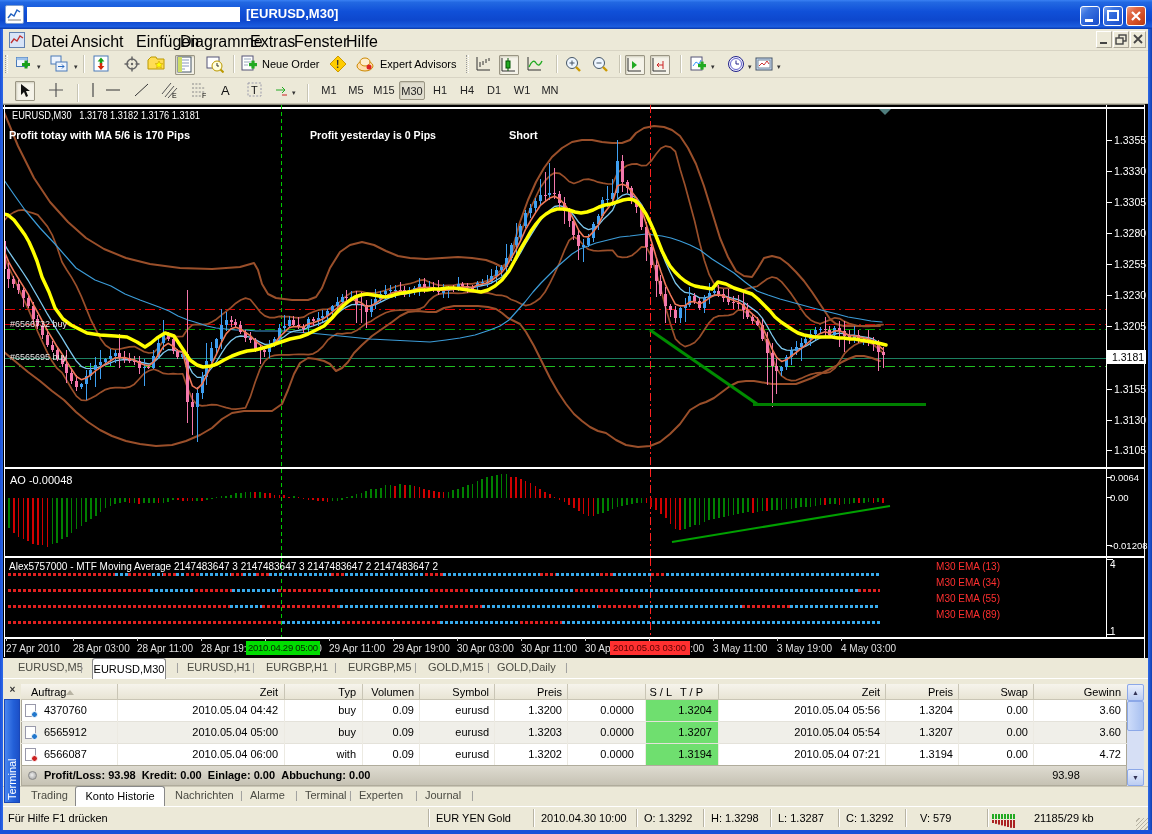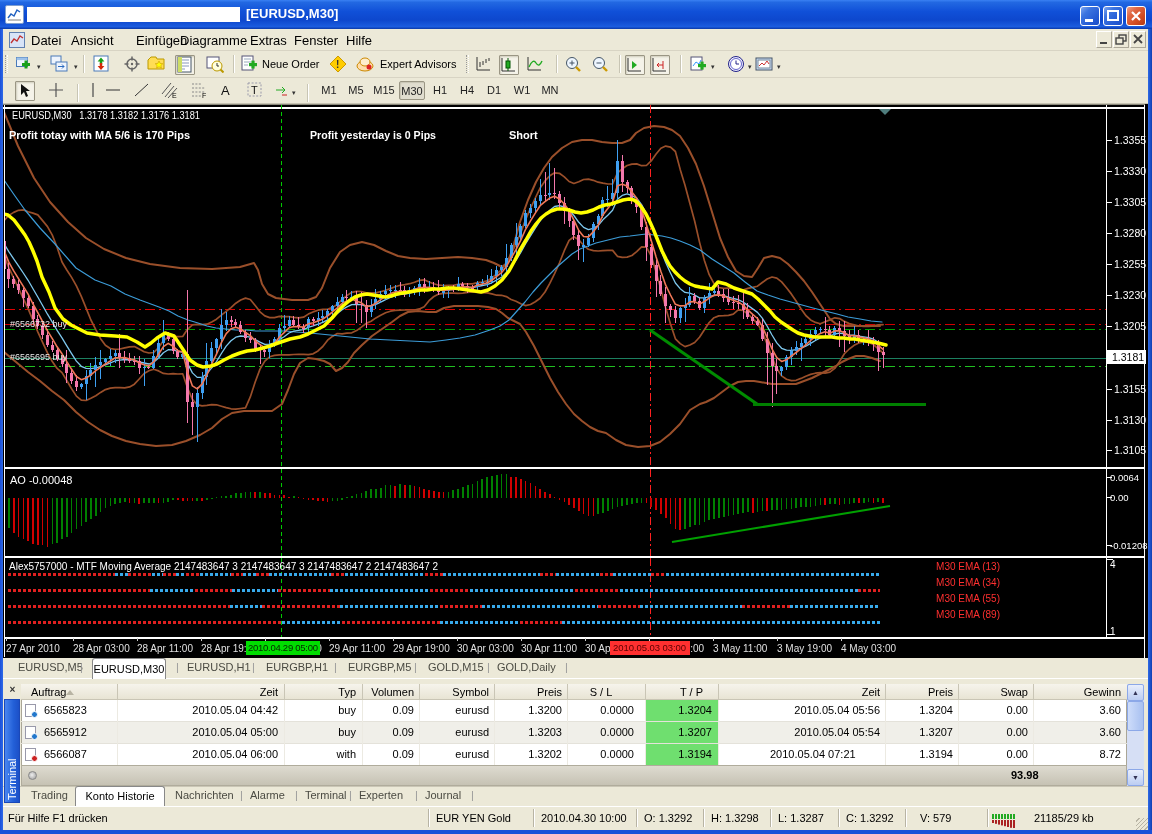--- a/index.html
+++ b/index.html
@@ -7,21 +7,21 @@
 #win{position:absolute;left:0;top:0;width:1152px;height:834px}
 #titlebar{position:absolute;left:0;top:0;width:1152px;height:29px;
  background:linear-gradient(180deg,#3a81f3 0%,#2268e2 8%,#1050d8 40%,#0d47cd 70%,#1b5cdf 92%,#0a38a8 100%)}
 #borderL{position:absolute;left:0;top:29px;width:3px;height:805px;background:linear-gradient(90deg,#1b50d8,#2e6ae8)}
 #borderR{position:absolute;left:1148px;top:29px;width:4px;height:805px;background:linear-gradient(90deg,#2e6ae8,#0f3fb0)}
 #borderB{position:absolute;left:0;top:830px;width:1152px;height:4px;background:#1b50d8}
 .xpbtn{position:absolute;top:6px;width:20px;height:20px;border-radius:3px;border:1px solid #fff;
  background:linear-gradient(135deg,#7da6ef 0%,#3c74e0 30%,#255bd4 70%,#1c4ec8 100%);color:#fff;
  text-align:center;line-height:18px;font-size:12px;font-weight:bold}
 #menubar{position:absolute;left:3px;top:29px;width:1145px;height:22px;background:#ECE9D8;border-bottom:1px solid #d8d4c4}
-.menu{position:absolute;top:4px;font-size:13px;color:#000}
+.menu{position:absolute;top:4px;font-size:16px;color:#000}
 #tb1{position:absolute;left:3px;top:51px;width:1145px;height:27px;background:#ECE9D8;border-bottom:1px solid #d8d4c4}
 #tb2{position:absolute;left:3px;top:78px;width:1145px;height:26px;background:#ECE9D8;border-bottom:1px solid #c6c3b2}
 .grip{position:absolute;top:4px;width:3px;height:18px;border-left:1px dotted #999;border-right:1px dotted #fff}
 .tsep{position:absolute;top:4px;width:2px;height:18px;border-left:1px solid #c8c5b4;border-right:1px solid #fff}
 .ticon{position:absolute;width:20px;height:20px}
 .tlabel{position:absolute;font-size:11px;color:#000}
 .tfbtn{position:absolute;top:3px;height:19px;font-size:11px;color:#222;text-align:center;line-height:19px}
 .pressed{background:#e0ddcf;border:1px solid #9a9684;border-radius:2px;box-shadow:inset 1px 1px 1px #c8c5b4}
 .darr{position:absolute;top:12px;font-size:7px;color:#333}
 #charttabs{position:absolute;left:3px;top:658px;width:1145px;height:21px;background:#ECE9D8;border-bottom:1px solid #fff}
@@ -989,42 +989,42 @@
 <div class="ctabsep" style="left:565px;top:661px">|</div>
 <div class="abs" style="left:3px;top:679px;width:1145px;height:5px;background:#ECE9D8"></div>
 <div id="terminal"></div>
 <div class="th" style="left:21px;top:684px;width:1106px;position:absolute"></div>
 <div class="td" style="left:31px;top:686px">Auftrag</div>
 <div class="td" style="left:198px;top:686px;width:80px;text-align:right">Zeit</div>
 <div class="td" style="left:276px;top:686px;width:80px;text-align:right">Typ</div>
 <div class="td" style="left:334px;top:686px;width:80px;text-align:right">Volumen</div>
 <div class="td" style="left:409px;top:686px;width:80px;text-align:right">Symbol</div>
 <div class="td" style="left:482px;top:686px;width:80px;text-align:right">Preis</div>
-<div class="td" style="left:561px;top:686px;width:80px;text-align:center">S / L</div>
+<div class="td" style="left:592px;top:686px;width:80px;text-align:right">S / L</div>
 <div class="td" style="left:623px;top:686px;width:80px;text-align:right">T / P</div>
 <div class="td" style="left:800px;top:686px;width:80px;text-align:right">Zeit</div>
 <div class="td" style="left:873px;top:686px;width:80px;text-align:right">Preis</div>
 <div class="td" style="left:948px;top:686px;width:80px;text-align:right">Swap</div>
 <div class="td" style="left:1041px;top:686px;width:80px;text-align:right">Gewinn</div>
 <div class="abs" style="left:66px;top:690px;width:0;height:0;border-left:4px solid transparent;border-right:4px solid transparent;border-bottom:5px solid #b8b4a4"></div>
 <div class="colsep" style="left:117px;top:684px"></div>
 <div class="colsep" style="left:284px;top:684px"></div>
 <div class="colsep" style="left:362px;top:684px"></div>
 <div class="colsep" style="left:419px;top:684px"></div>
 <div class="colsep" style="left:494px;top:684px"></div>
 <div class="colsep" style="left:567px;top:684px"></div>
 <div class="colsep" style="left:645px;top:684px"></div>
 <div class="colsep" style="left:718px;top:684px"></div>
 <div class="colsep" style="left:885px;top:684px"></div>
 <div class="colsep" style="left:958px;top:684px"></div>
 <div class="colsep" style="left:1033px;top:684px"></div>
 <div class="abs" style="left:22px;top:700px;width:1104px;height:21px;background:#fff"></div>
 <div class="abs" style="left:25px;top:704px;width:11px;height:13px;background:#fff;border:1px solid #99a"></div>
 <div class="abs" style="left:31px;top:711px;width:7px;height:7px;border-radius:50%;background:#27c;border:1px solid #fff"></div>
-<div class="td" style="left:44px;top:704px">6565823</div>
+<div class="td" style="left:44px;top:704px">4370760</div>
 <div class="td" style="left:168px;top:704px;width:110px;text-align:right">2010.05.04 04:42</div>
 <div class="td" style="left:246px;top:704px;width:110px;text-align:right">buy</div>
 <div class="td" style="left:304px;top:704px;width:110px;text-align:right">0.09</div>
 <div class="td" style="left:379px;top:704px;width:110px;text-align:right">eurusd</div>
 <div class="td" style="left:452px;top:704px;width:110px;text-align:right">1.3200</div>
 <div class="td" style="left:524px;top:704px;width:110px;text-align:right">0.0000</div>
 <div class="td" style="left:602px;top:704px;width:110px;text-align:right">1.3204</div>
 <div class="td" style="left:770px;top:704px;width:110px;text-align:right">2010.05.04 05:56</div>
 <div class="td" style="left:843px;top:704px;width:110px;text-align:right">1.3204</div>
 <div class="td" style="left:918px;top:704px;width:110px;text-align:right">0.00</div>
@@ -1052,43 +1052,44 @@
 <div class="abs" style="left:25px;top:748px;width:11px;height:13px;background:#fff;border:1px solid #99a"></div>
 <div class="abs" style="left:31px;top:755px;width:7px;height:7px;border-radius:50%;background:#c22;border:1px solid #fff"></div>
 <div class="td" style="left:44px;top:748px">6566087</div>
 <div class="td" style="left:168px;top:748px;width:110px;text-align:right">2010.05.04 06:00</div>
 <div class="td" style="left:246px;top:748px;width:110px;text-align:right">with</div>
 <div class="td" style="left:304px;top:748px;width:110px;text-align:right">0.09</div>
 <div class="td" style="left:379px;top:748px;width:110px;text-align:right">eurusd</div>
 <div class="td" style="left:452px;top:748px;width:110px;text-align:right">1.3202</div>
 <div class="td" style="left:524px;top:748px;width:110px;text-align:right">0.0000</div>
 <div class="td" style="left:602px;top:748px;width:110px;text-align:right">1.3194</div>
-<div class="td" style="left:770px;top:748px;width:110px;">2010.05.04 07:21</div>
+<div class="td" style="left:770px;top:748px;width:110px;text-align:right">2010.05.04 07:21</div>
 <div class="td" style="left:843px;top:748px;width:110px;text-align:right">1.3194</div>
 <div class="td" style="left:918px;top:748px;width:110px;text-align:right">0.00</div>
-<div class="td" style="left:1011px;top:748px;width:110px;text-align:right">8.72</div>
+<div class="td" style="left:1011px;top:748px;width:110px;text-align:right">4.72</div>
 <div class="abs" style="left:646px;top:744px;width:72px;height:21px;background:#6FDF6F"></div>
 <div class="td" style="left:602px;top:748px;width:110px;text-align:right">1.3194</div>
 <div class="rowline" style="left:21px;top:721px;position:absolute"></div>
 <div class="rowline" style="left:21px;top:743px;position:absolute"></div>
 <div class="rowline" style="left:21px;top:765px;position:absolute"></div>
 <div class="abs" style="left:117px;top:700px;width:1px;height:65px;background:#eceae2"></div>
 <div class="abs" style="left:284px;top:700px;width:1px;height:65px;background:#eceae2"></div>
 <div class="abs" style="left:362px;top:700px;width:1px;height:65px;background:#eceae2"></div>
 <div class="abs" style="left:419px;top:700px;width:1px;height:65px;background:#eceae2"></div>
 <div class="abs" style="left:494px;top:700px;width:1px;height:65px;background:#eceae2"></div>
 <div class="abs" style="left:567px;top:700px;width:1px;height:65px;background:#eceae2"></div>
 <div class="abs" style="left:645px;top:700px;width:1px;height:65px;background:#eceae2"></div>
 <div class="abs" style="left:718px;top:700px;width:1px;height:65px;background:#eceae2"></div>
 <div class="abs" style="left:885px;top:700px;width:1px;height:65px;background:#eceae2"></div>
 <div class="abs" style="left:958px;top:700px;width:1px;height:65px;background:#eceae2"></div>
 <div class="abs" style="left:1033px;top:700px;width:1px;height:65px;background:#eceae2"></div>
 <div id="summary"></div>
 <div class="abs" style="left:28px;top:771px;width:9px;height:9px;border-radius:50%;background:radial-gradient(circle at 3px 3px,#eee,#999);border:1px solid #888"></div>
-<div class="td" style="left:1011px;top:769px;width:110px;text-align:left;font-weight:bold">93.98</div>
+<div class="td" style="left:44px;top:769px;font-weight:bold">Profit/Loss: 93.98&nbsp;&nbsp;Kredit: 0.00&nbsp;&nbsp;Einlage: 0.00&nbsp;&nbsp;Abbuchung: 0.00</div>
+<div class="td" style="left:1011px;top:769px;width:110px;text-align:center;font-weight:normal">93.98</div>
 <div class="abs" style="left:1127px;top:684px;width:17px;height:102px;background:#d6dff5"></div>
 <div class="abs" style="left:1127px;top:684px;width:17px;height:17px;background:linear-gradient(180deg,#e8eefc,#bccdf2);border:1px solid #8ca8e8;border-radius:2px;font-size:7px;color:#335;text-align:center;line-height:16px">▲</div>
 <div class="abs" style="left:1127px;top:769px;width:17px;height:17px;background:linear-gradient(180deg,#e8eefc,#bccdf2);border:1px solid #8ca8e8;border-radius:2px;font-size:7px;color:#335;text-align:center;line-height:16px">▼</div>
 <div class="abs" style="left:1127px;top:701px;width:17px;height:30px;background:linear-gradient(90deg,#cddcfa,#a8c0f0);border:1px solid #8ca8e8;border-radius:2px"></div>
 <div class="abs" style="left:4px;top:684px;width:17px;height:14px;color:#333;font-size:10px;font-weight:bold;text-align:center">×</div>
 <div id="vterm">
       <span>Terminal</span>
     </div>
 <div id="termtabs"></div>
 <div class="abs" style="left:75px;top:786px;width:90px;height:20px;background:#fff;border:1px solid #888;border-bottom:none;border-radius:3px 3px 0 0;text-align:center;font-size:11px;line-height:19px">Konto Historie</div>

